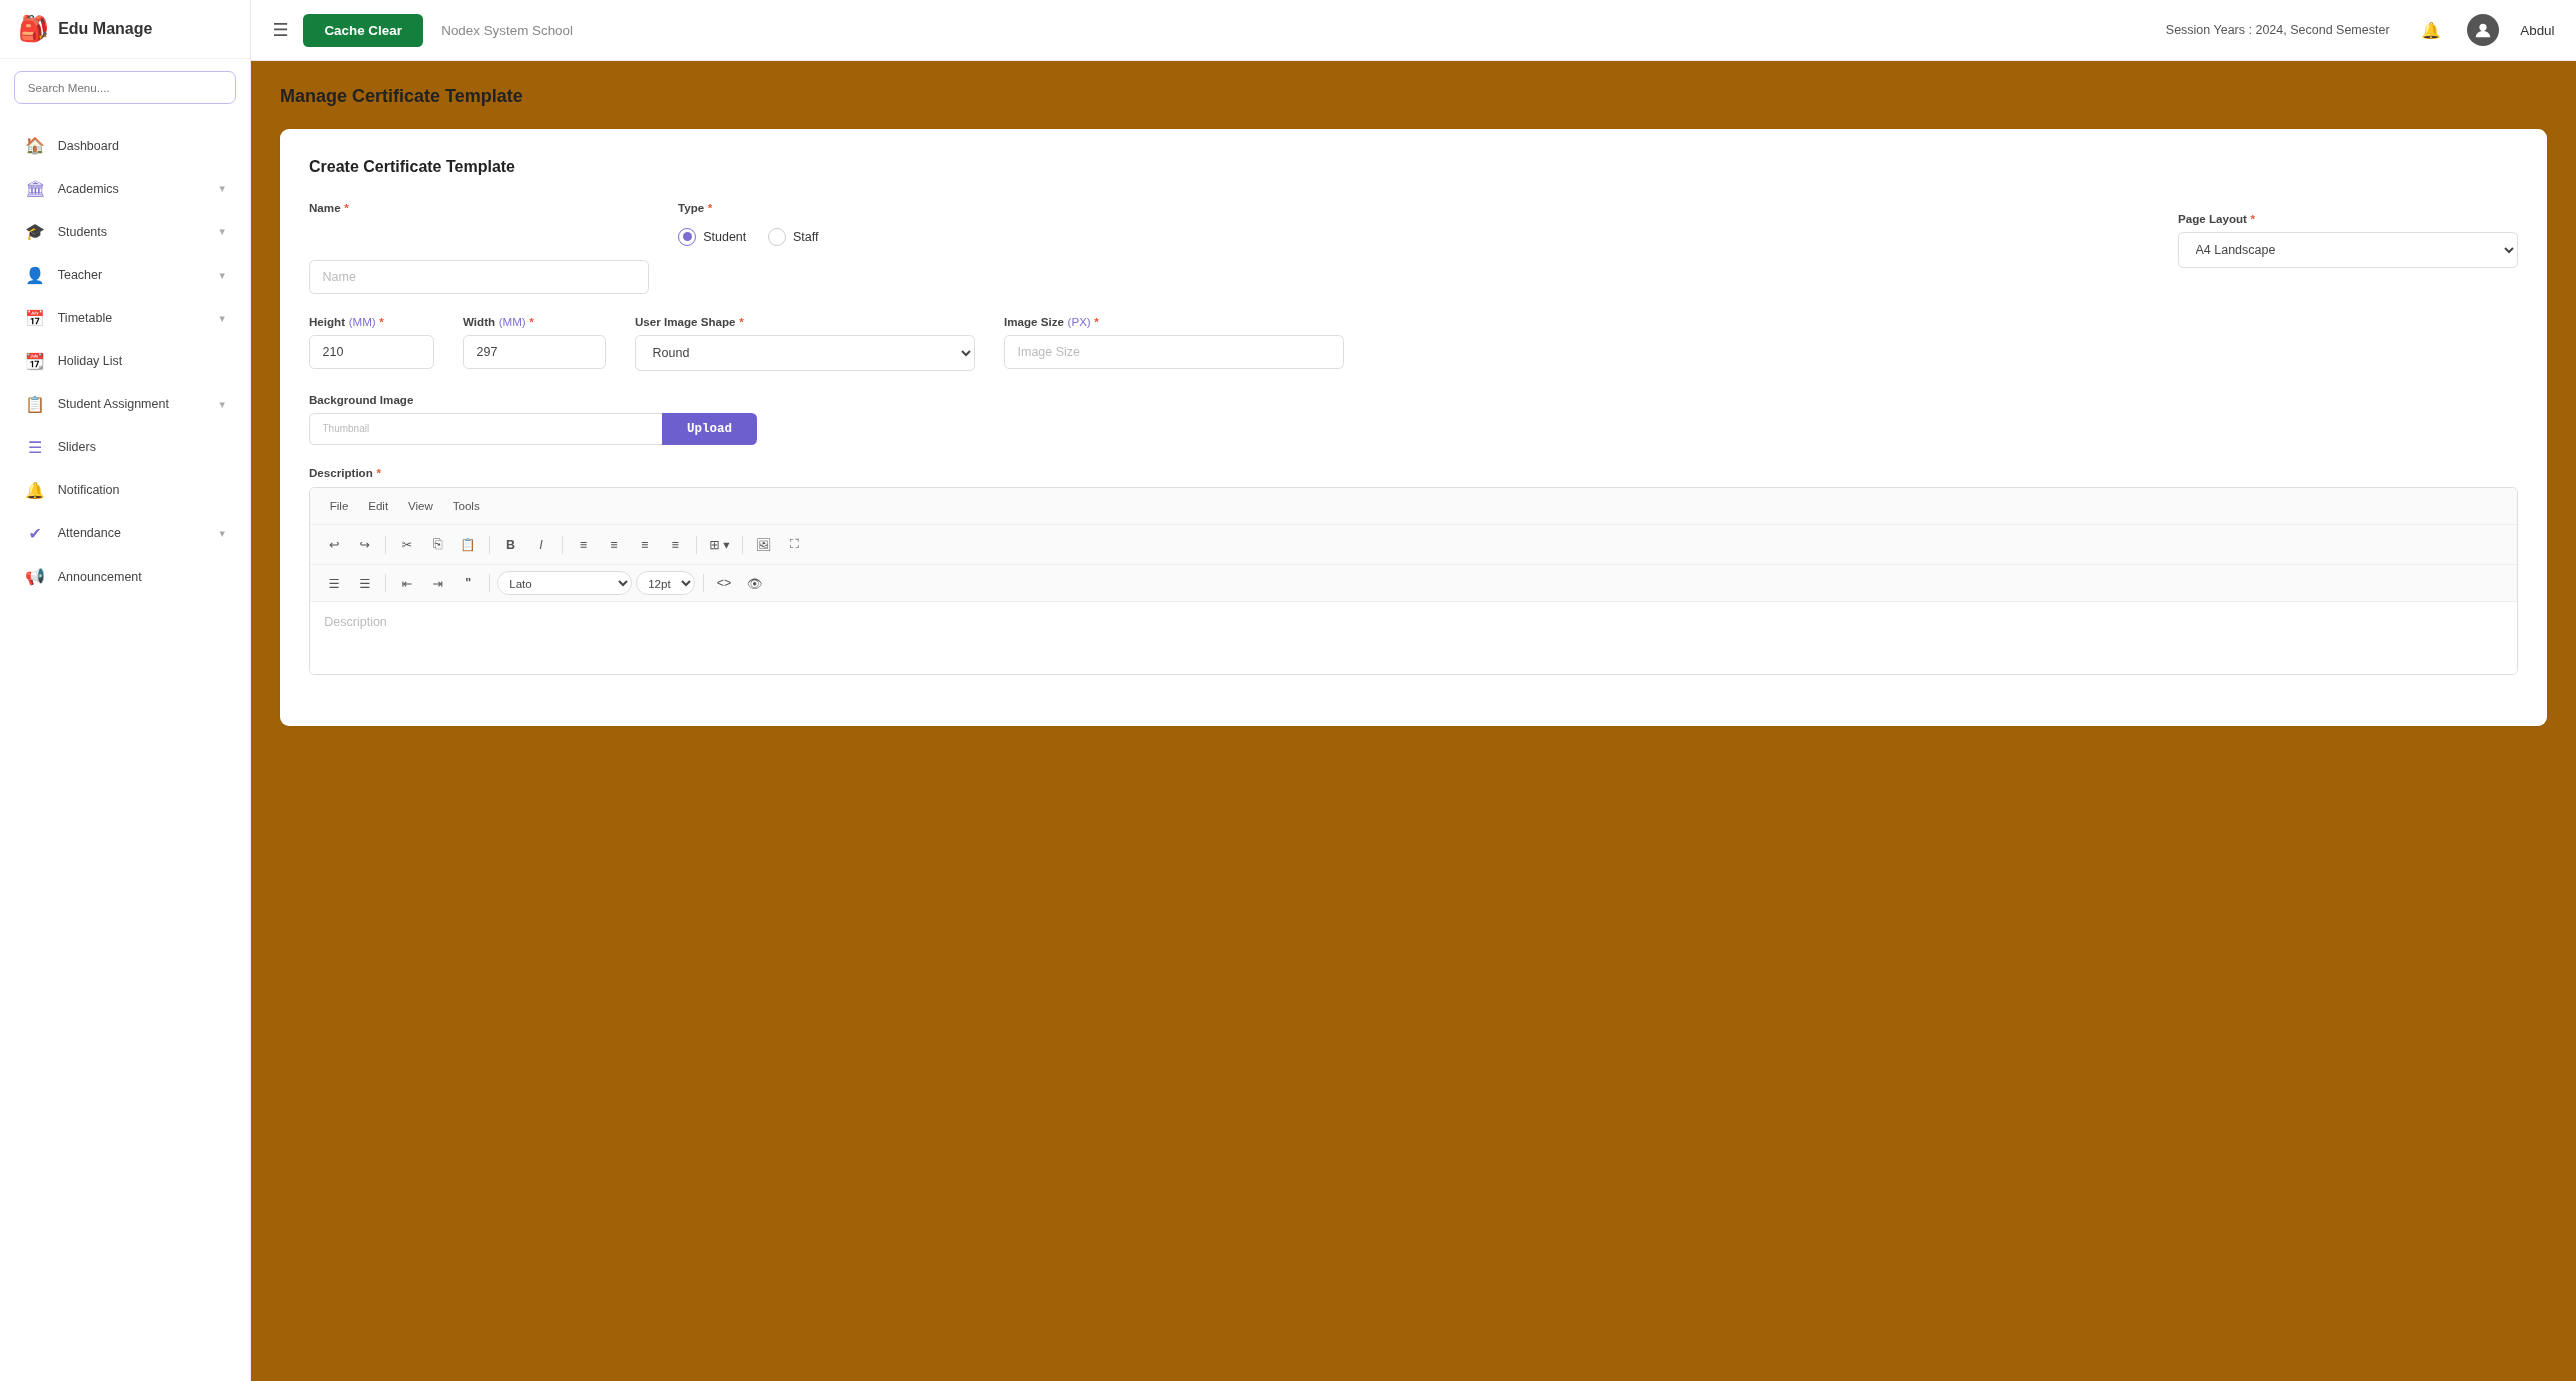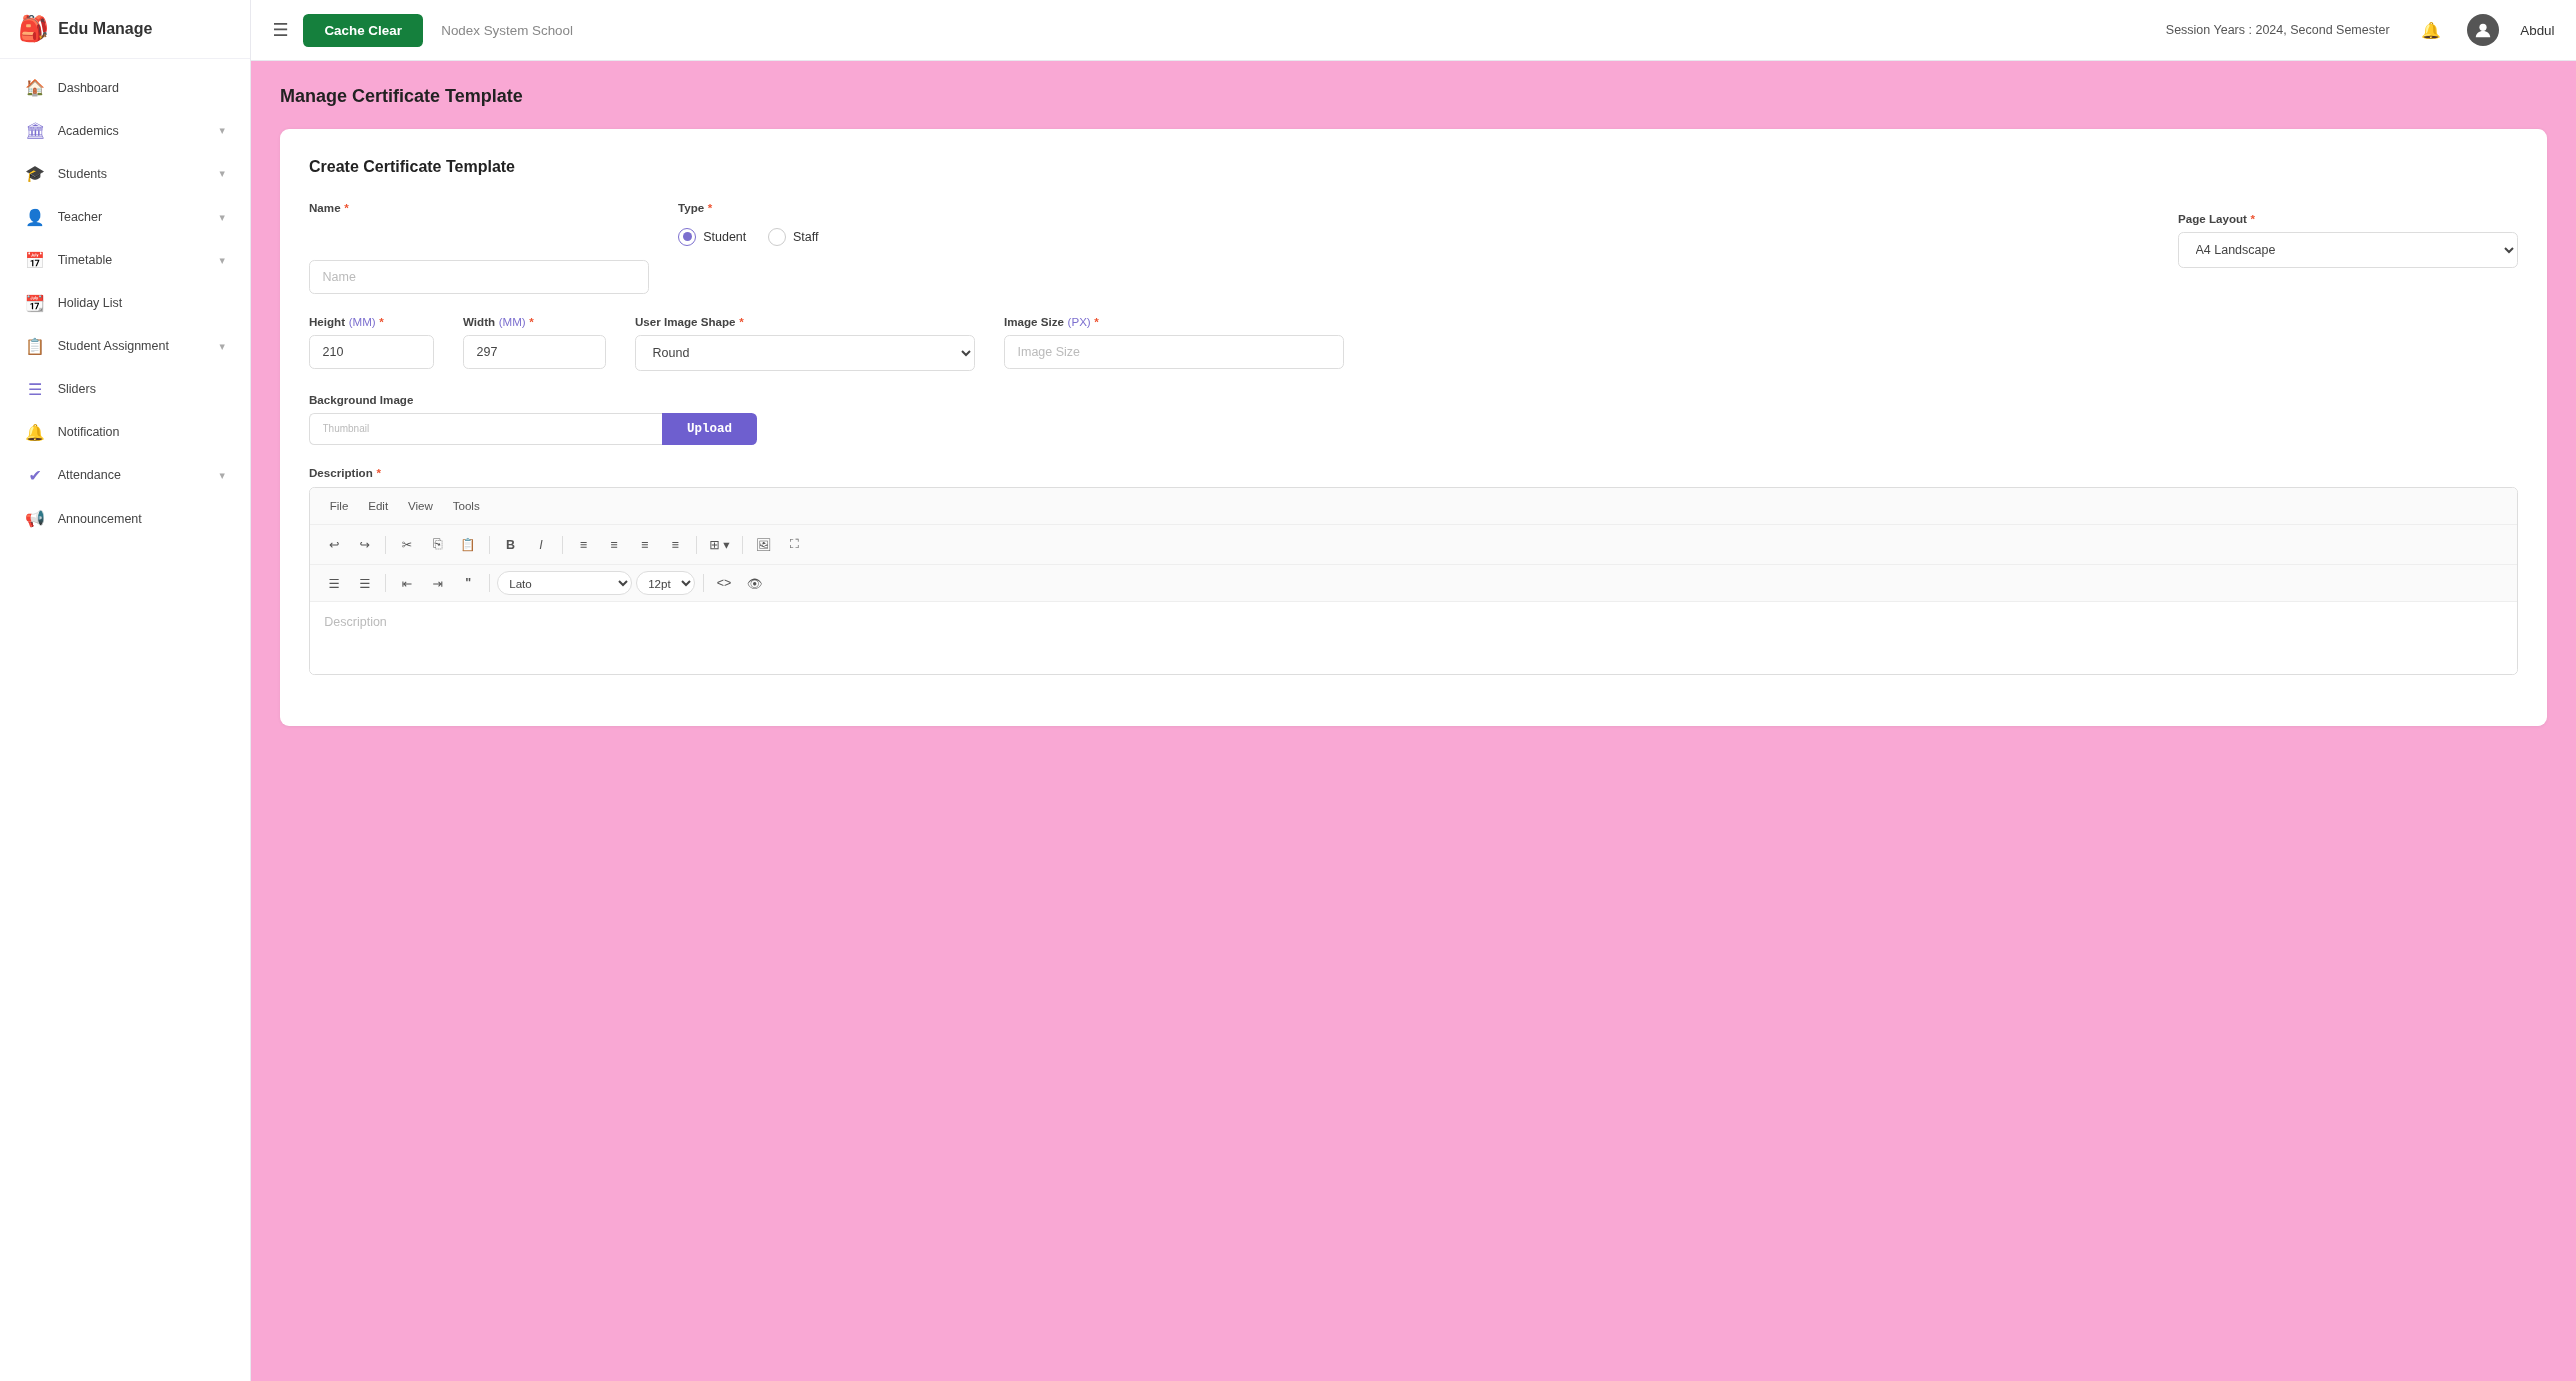--- a/index.html
+++ b/index.html
@@ -27,21 +27,21 @@
     .logo-text { font-size: 16px; font-weight: 700; color: #333; }
     .sidebar-search { padding: 12.5px 14.3px; }
     .sidebar-search input { width: 100%; padding: 9px 12.5px; border: 1.3px solid #c4b8f0; border-radius: 7.2px; font-size: 11.6px; color: #888; outline: none; }
     .sidebar-nav { padding: 7.2px 0; }
     .nav-item { display: flex; align-items: center; padding: 11.6px 18px; cursor: pointer; gap: 12.5px; color: #444; font-size: 12.5px; border-radius: 5.4px; margin: 0.9px 7.2px; }
     .nav-icon { font-size: 16px; width: 20px; text-align: center; color: #7c6fcf; }
     .nav-label { flex: 1; }
     .nav-chevron { font-size: 10.7px; color: #aaa; }
 
     
-    .page-content { flex: 1; overflow-y: auto; padding: 25px 29px; background: #f9a8d4; }
+    .page-content { flex: 1; overflow-y: auto; padding: 25px 29px; background: #a16207; }
     .page-title { font-size: 18px; font-weight: 700; color: #222; margin-bottom: 21.5px; }
 
     
     .form-card { background: #fff; border-radius: 9px; padding: 29px; box-shadow: 0 0.9px 3.6px rgba(0,0,0,0.06); }
     .form-card-title { font-size: 16px; font-weight: 700; color: #222; margin-bottom: 25px; }
 
     
     .form-row { display: flex; gap: 29px; margin-bottom: 21.5px; align-items: flex-start; }
     .form-group { display: flex; flex-direction: column; gap: 7.2px; }
     .form-group.name-field { flex: 1; max-width: 340px; gap: 46px; }
@@ -89,20 +89,23 @@
 </head>
 <body>
 
 <div class="app-layout">
 
   <div class="sidebar">
     <div class="sidebar-logo">
       <span class="logo-icon">🎒</span>
       <span class="logo-text">Edu Manage</span>
     </div>
+    <div class="sidebar-search">
+      <input class="sidebar-search-input" type="text" placeholder="Search Menu...." style="">
+    </div>
     <nav class="sidebar-nav">
 
       <div class="nav-item">
         <span class="nav-icon">🏠</span>
         <span class="nav-label">Dashboard</span>
       </div>
       <div class="nav-item">
         <span class="nav-icon">🏛</span>
         <span class="nav-label">Academics</span>
         <span class="nav-chevron">▾</span>

